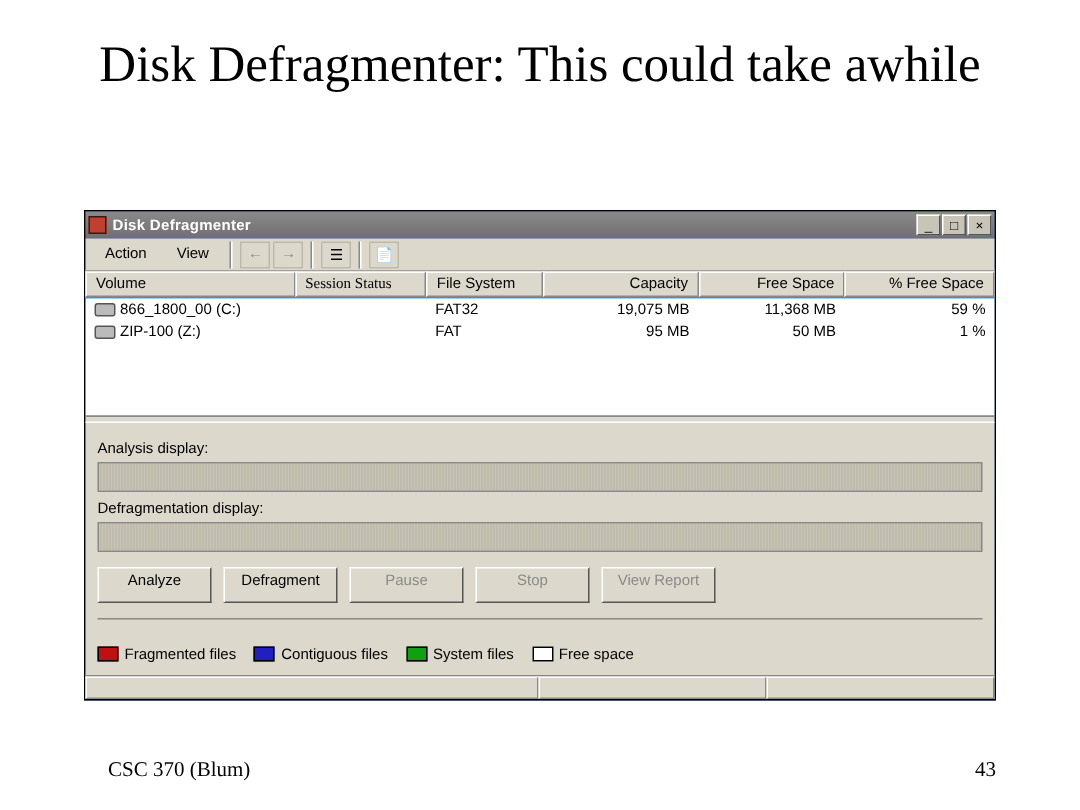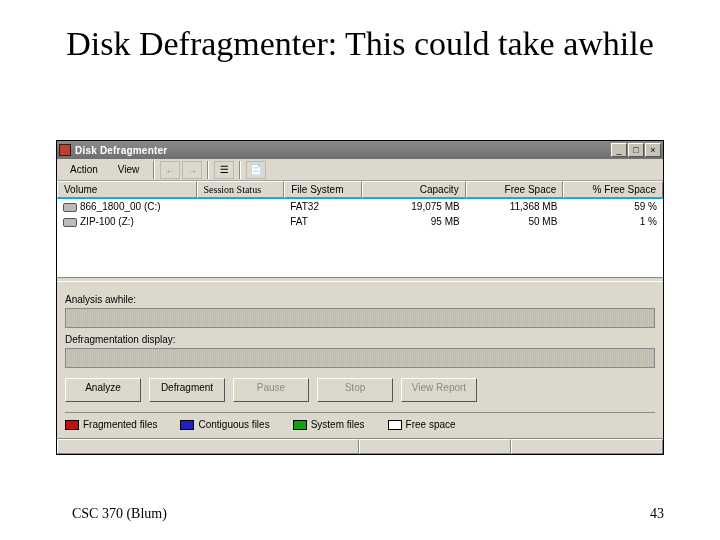--- a/index.html
+++ b/index.html
@@ -142,22 +142,22 @@
   .btn {
     width:76px; height:24px;
     border:1px solid #fff;
     border-right-color:#555; border-bottom-color:#555;
     background:#dcd8cc;
     font-size:10px;
     text-align:center; line-height:18px;
   }
   .btn.disabled { color:#8a8a8a; }
   .legend {
-    display:flex; align-items:center; gap:23px;
-    border-top:1px solid #888; margin-top:10px; padding-top:6px;
+    display:flex; align-items:center; gap:12px;
+    border-top:1px solid #888; margin-top:10px; padding-top:18px;
     font-size:10px;
   }
   .swatch {
     width:14px; height:10px; border:1px solid #000;
     display:inline-block; margin-right:4px; vertical-align:middle;
   }
   .status {
     height:16px; border-top:1px solid #888; background:#dcd8cc;
     display:flex;
   }
@@ -218,21 +218,21 @@
       <div class="cell w-fs">FAT</div>
       <div class="cell w-cap">95 MB</div>
       <div class="cell w-fsz">50 MB</div>
       <div class="cell w-pct">1 %</div>
     </div>
   </div>
 
   <div class="panel-sep"></div>
 
   <div class="lower">
-    <div class="lbl">Analysis awhile:</div>
+    <div class="lbl">Analysis display:</div>
     <div class="bar"></div>
     <div class="lbl">Defragmentation display:</div>
     <div class="bar"></div>
 
     <div class="btnrow">
       <div class="btn">Analyze</div>
       <div class="btn">Defragment</div>
       <div class="btn disabled">Pause</div>
       <div class="btn disabled">Stop</div>
       <div class="btn disabled">View Report</div>

